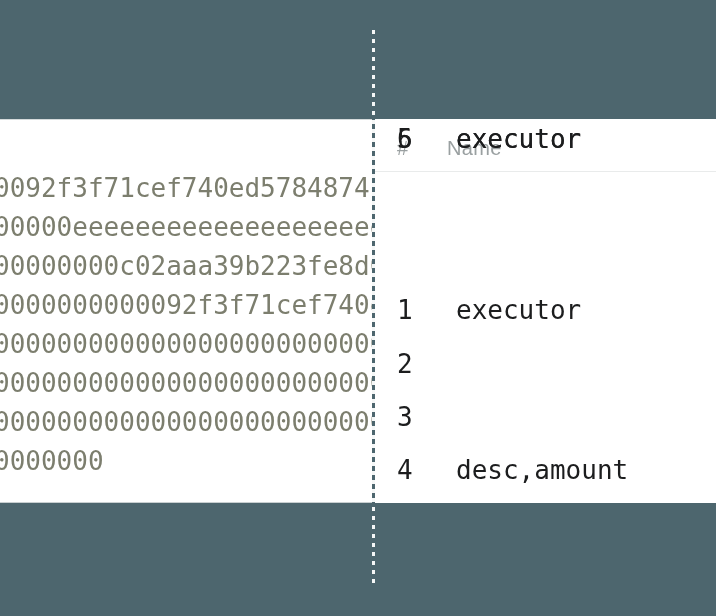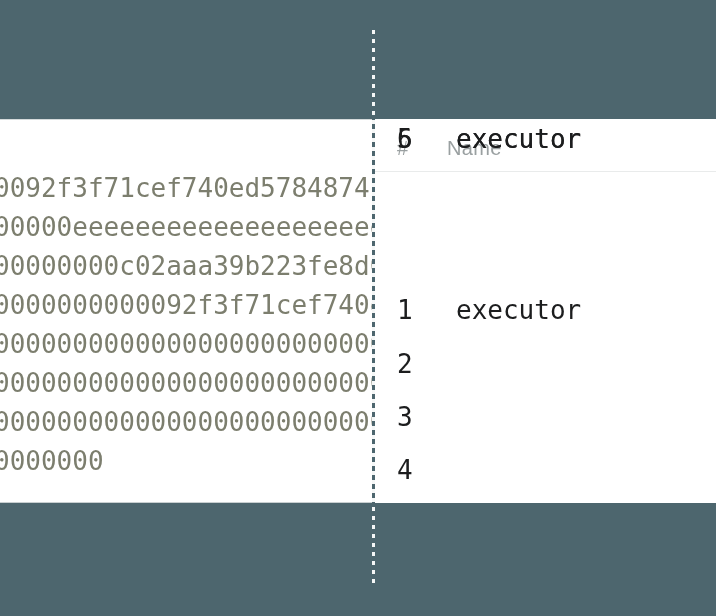--- a/index.html
+++ b/index.html
@@ -124,20 +124,21 @@
       <span class="cell-name">executor</span>
     </div>
     <div class="trow">
       <span class="cell-index">2</span>
     </div>
     <div class="trow">
       <span class="cell-index">3</span>
     </div>
     <div class="trow">
       <span class="cell-index">4</span>
+      <span class="cell-name">desc,amount</span>
     </div>
     <div class="trow">
       <span class="cell-index">5</span>
       <span class="cell-name">executor</span>
     </div>
     <div class="trow">
       <span class="cell-index">6</span>
       <span class="cell-name">executor</span>
     </div>
   </div>

